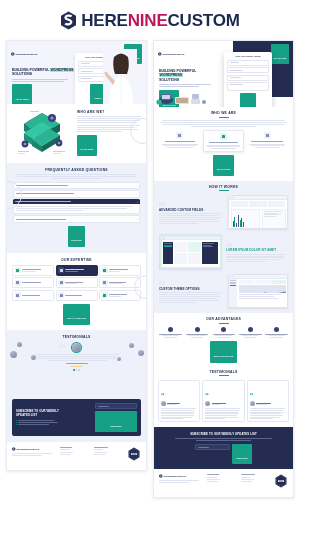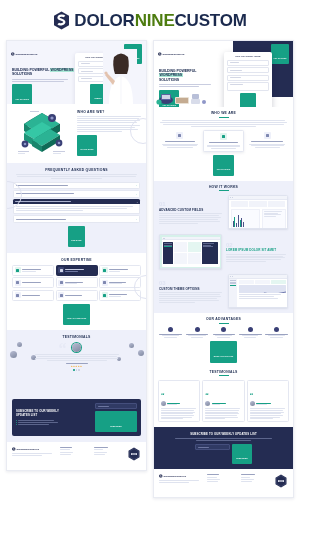--- a/index.html
+++ b/index.html
@@ -8,21 +8,21 @@
     font-family:"Liberation Sans",sans-serif;
     -webkit-font-smoothing:antialiased;
   }
   .page{position:relative;width:300px;height:546px;}
 
   
   .brand{display:flex;align-items:center;justify-content:center;gap:4px;height:40px;}
   .brand-mark{width:17px;height:19px;position:relative;flex:none;}
   .brand-mark svg{display:block;}
   .brand-text{font-size:17px;font-weight:700;letter-spacing:-.2px;color:#1b2a4e;line-height:1;}
-  .brand-text .a{color:#4d7c0f;}
+  .brand-text .a{color:#be185d;}
 
   
   .cols{display:flex;gap:6px;padding:0 6px;align-items:flex-start;}
   .col{background:#fff;border:1px solid #e9ebf2;box-shadow:0 1px 3px rgba(30,40,80,.10);overflow:hidden;}
   .col-a{width:139px;}
   .col-b{width:139px;}
 
   
   .sec{position:relative;overflow:hidden;}
   .bg-white{background:#ffffff;}
@@ -88,21 +88,21 @@
 <div class="page">
 
   <div class="brand">
     <span class="brand-mark">
       <svg width="17" height="19" viewBox="0 0 34 38">
         <path d="M17 1 L32 9.5 L32 28.5 L17 37 L2 28.5 L2 9.5 Z" fill="#242c52"></path>
         <path d="M23 11 C21 8.5 12 8 11 13 C10 17.5 21 16.5 22.5 21 C24 26.5 13 28 10.5 25" stroke="#ffffff" stroke-width="4.4" fill="none" stroke-linecap="butt"></path>
         <rect x="15" y="3" width="4" height="32" fill="#242c52" opacity=".0"></rect>
       </svg>
     </span>
-    <span class="brand-text"><span>DOLOR</span><span class="a">NINE</span><span>CUSTOM</span></span>
+    <span class="brand-text"><span>HERE</span><span class="a">NINE</span><span>CUSTOM</span></span>
   </div>
 
   <div class="cols">
 
     <div class="col col-a">
 
       <div class="sec bg-lav2" style="height:63px;position:relative;">
 
         <div style="display:flex;align-items:center;padding:3px 4px 0;gap:3px;">
           <span style="display:flex;align-items:center;gap:1px;">

